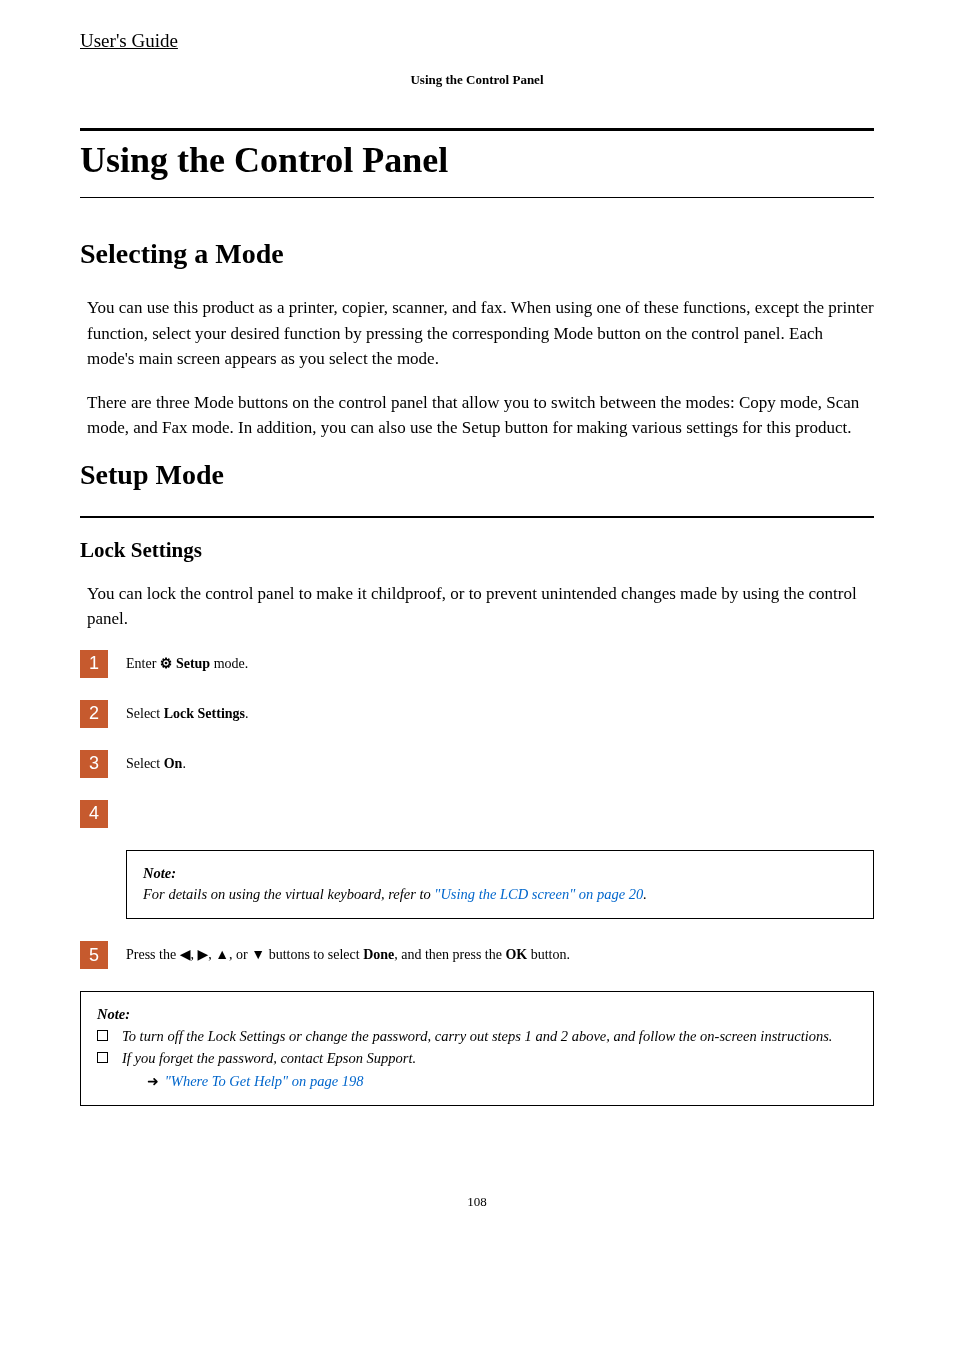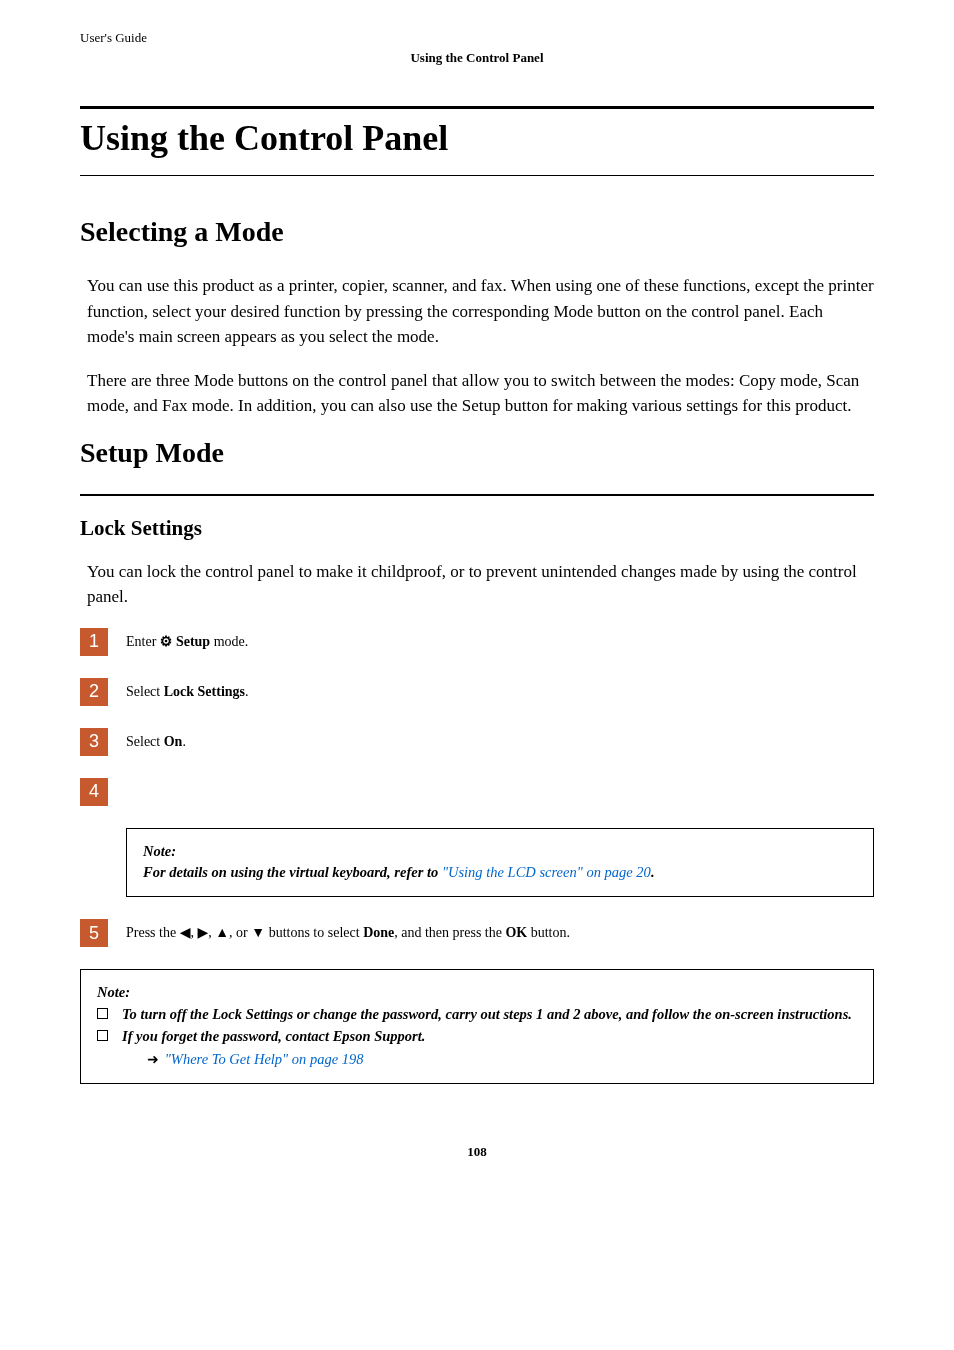--- a/index.html
+++ b/index.html
@@ -8,22 +8,23 @@
       box-sizing: border-box;
     }
     body {
       font-family: Georgia, 'Times New Roman', serif;
       width: 954px;
       background: #fff;
       color: #000;
       padding: 30px 80px 60px 80px;
     }
     .header-line {
-      font-size: 13px;
-      margin-bottom: 4px;
+      font-size: 19px;
+      margin-bottom: 20px;
+      text-decoration: underline;
     }
     .breadcrumb {
       text-align: center;
       font-size: 13px;
       font-weight: bold;
       margin-bottom: 40px;
     }
     .hr-thick {
       border: none;
       border-top: 3px solid #000;
@@ -101,21 +102,20 @@
       font-size: 14.5px;
       line-height: 1.5;
       margin-top: 10px;
     }
     .note-label {
       font-weight: bold;
       font-style: italic;
     }
     .italic {
       font-style: italic;
-      font-weight: bold;
     }
     .link {
       color: #0066cc;
       font-style: italic;
     }
     .bullet-row {
       display: flex;
       align-items: flex-start;
     }
     .bullet-sq {
@@ -132,22 +132,22 @@
       align-items: flex-start;
       margin-top: 2px;
     }
     .arrow-icon {
       margin-right: 6px;
       font-size: 14px;
     }
     .page-num {
       text-align: center;
       font-size: 13px;
-      font-weight: bold;
-      margin-top: 60px;
+      font-weight: normal;
+      margin-top: 88px;
     }
     .bold {
       font-weight: bold;
     }
     .setup-icon {
       font-weight: bold;
       font-family: Arial, sans-serif;
     }
     .tri {
       font-family: Arial, sans-serif;

